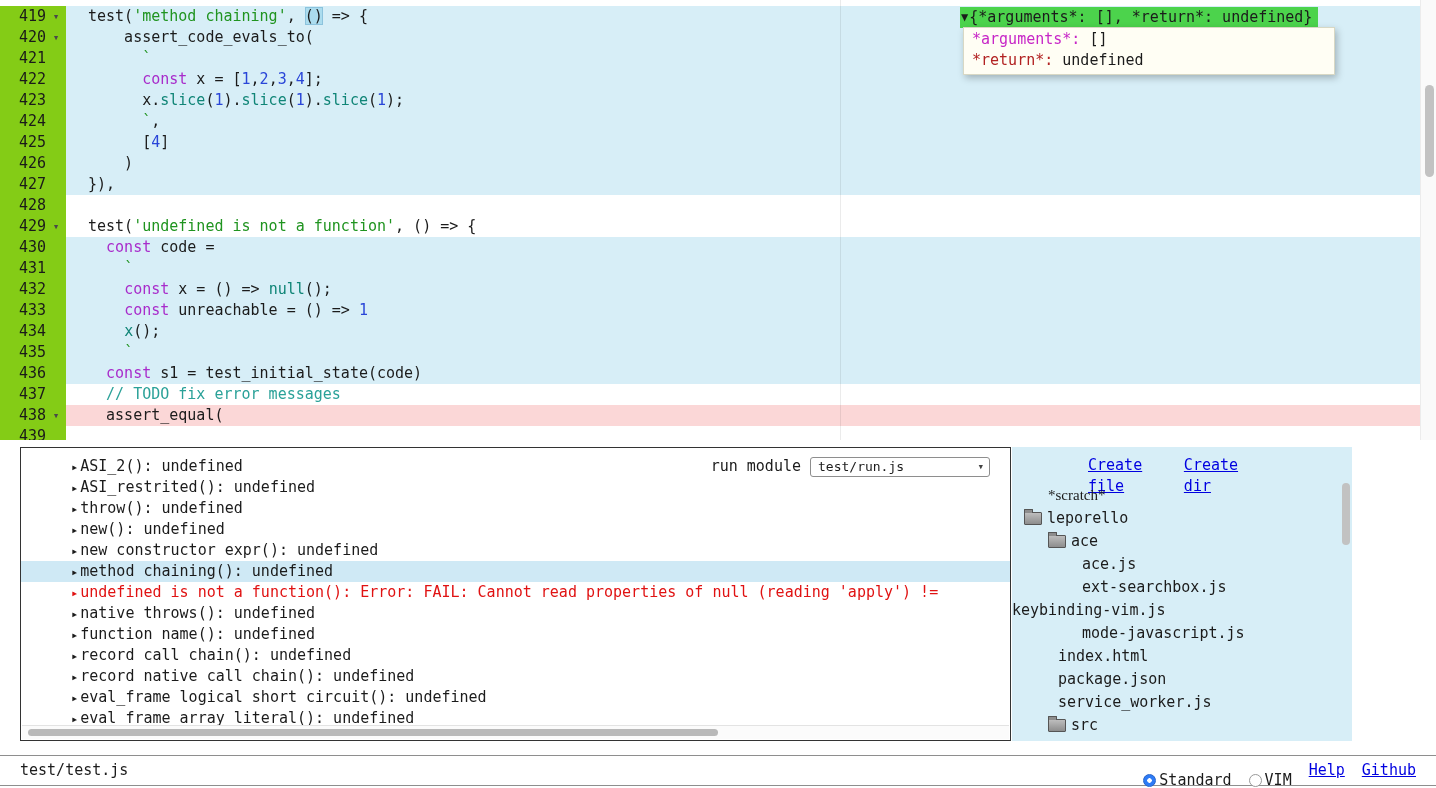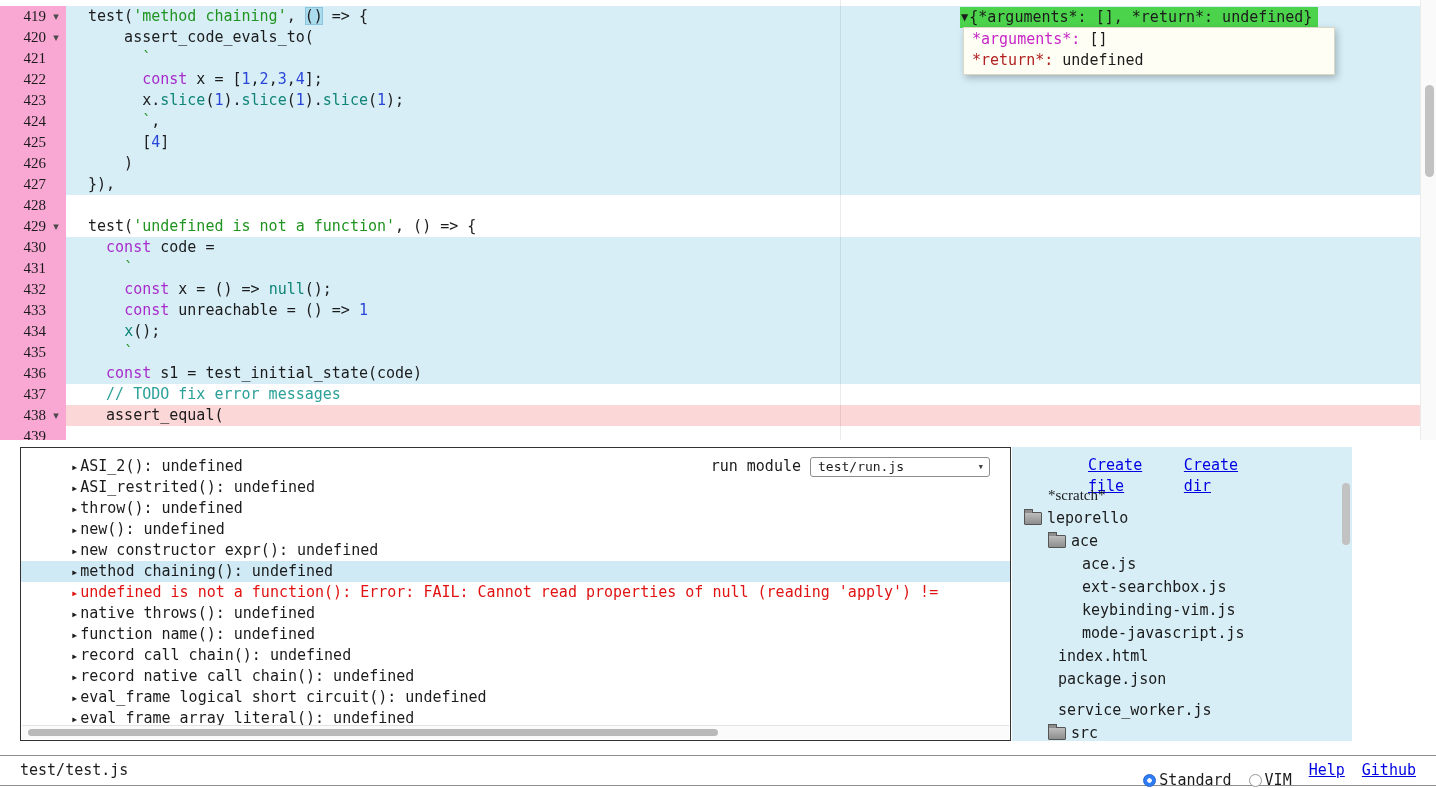--- a/index.html
+++ b/index.html
@@ -4,21 +4,21 @@
 <style>
   html,body{margin:0;padding:0;background:#fff;}
   .screen{position:relative;width:1436px;height:788px;overflow:hidden;background:#fff;
           font-family:"DejaVu Sans Mono","Liberation Mono",monospace;
           font-size:15px;line-height:21px;color:var(--c-d,#1b1b1b);}
 
   
   .editor{position:absolute;left:0;top:0;width:1436px;height:440px;overflow:hidden;background:#fff;}
   .lines{position:absolute;left:0;top:6px;width:100%;}
   .line{display:flex;height:21px;}
-  .gutter{flex:none;width:66px;display:flex;background:#f9a8d4;position:relative;z-index:2;font-family:Liberation Serif, serif;}
+  .gutter{flex:none;width:66px;display:flex;background:#84cc16;position:relative;z-index:2;}
   .lnum{display:block;width:46px;text-align:right;color:#1a1a1a;}
   .fold{display:block;width:20px;text-align:center;font-size:11px;line-height:21px;color:#4a4a4a;cursor:pointer;}
   pre.code{margin:0;flex:1 1 auto;min-width:0;padding:0 0 0 22px;font:inherit;white-space:pre;}
   .bg-run{background:var(--run-bg);}
   .bg-error{background:var(--err-bg);}
   .c-d{color:var(--c-d);} .c-k{color:var(--c-k);} .c-s{color:var(--c-s);}
   .c-n{color:var(--c-n);} .c-c{color:var(--c-c);} .c-f{color:var(--c-f);}
   .selbox{background:#abdcee;box-shadow:inset 0 0 0 1px #8cc3dd;}
   .print-margin{position:absolute;left:840px;top:0;width:1px;height:440px;background:rgba(0,0,0,.08);z-index:3;}
   .vtrack-editor{position:absolute;right:0;top:0;width:15px;height:440px;background:#fafafa;border-left:1px solid #ececec;z-index:4;}
@@ -270,25 +270,25 @@
     <div class="files-header">
       <span class="link">Create file</span>
       <span class="link">Create dir</span>
     </div>
     <div id="file-rows">
         <div class="file-row" style="padding-left: 36px; font-family: Liberation Serif, serif;"><span>*scratch*</span></div>
         <div class="file-row" style="padding-left: 12px;"><span class="folder-icon"></span><span>leporello</span></div>
         <div class="file-row" style="padding-left: 36px;"><span class="folder-icon"></span><span>ace</span></div>
         <div class="file-row" style="padding-left: 70px;"><span>ace.js</span></div>
         <div class="file-row" style="padding-left: 70px;"><span>ext-searchbox.js</span></div>
-        <div class="file-row" style="padding-left: 70px;"><span>keybinding-vim.js</span></div>
+        <div class="file-row" style=""><span>keybinding-vim.js</span></div>
         <div class="file-row" style="padding-left: 70px;"><span>mode-javascript.js</span></div>
         <div class="file-row" style="padding-left: 46px;"><span>index.html</span></div>
         <div class="file-row" style="padding-left: 46px;"><span>package.json</span></div>
-        <div class="file-row" style="padding-left: 46px; margin-top: 8px;"><span>service_worker.js</span></div>
+        <div class="file-row" style="padding-left: 46px;"><span>service_worker.js</span></div>
         <div class="file-row" style="padding-left: 36px;"><span class="folder-icon"></span><span>src</span></div>
         <div class="file-row" style="padding-left: 70px;"><span>ast_utils.js</span></div>
       </div>
     <div class="vthumb-files"></div>
   </div>
 
   <div class="statusbar">
     <span>test/test.js</span>
     <div class="sb-right">
       <span style="display:flex;gap:17px;margin-top:20px;" id="keybinding-options">

